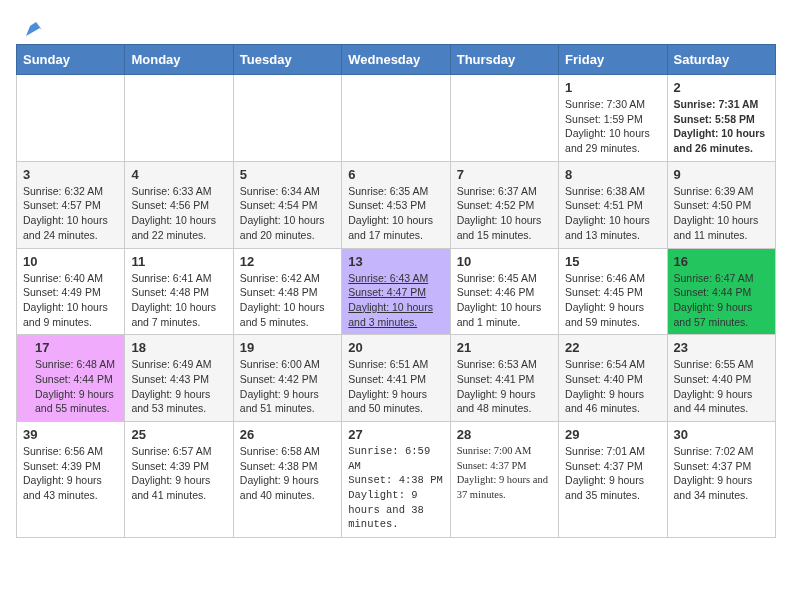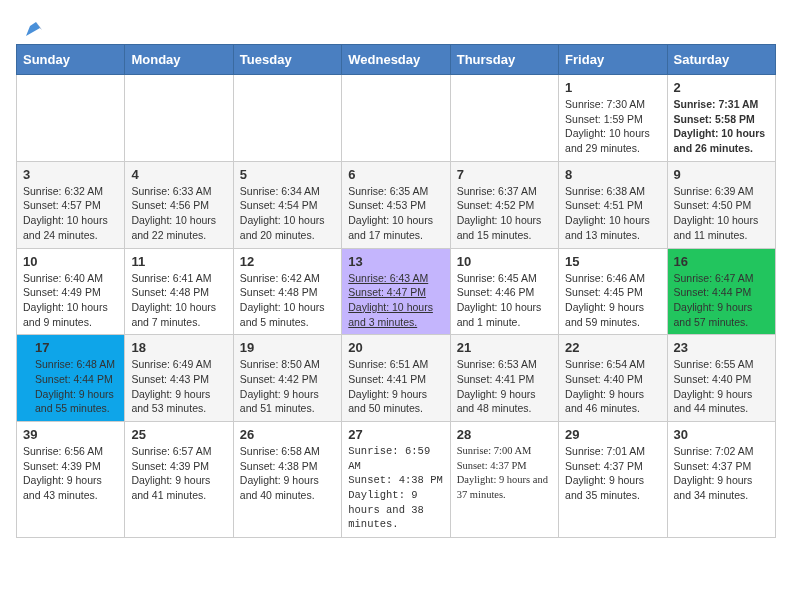--- a/index.html
+++ b/index.html
@@ -235,35 +235,35 @@
 Daylight: 9 hours and 59 minutes.</div>
           </td>
           <td style="background: #22c55e;">
             <span class="day-number">16</span>
             <div class="day-info" style="white-space: pre-line;">Sunrise: 6:47 AM
 Sunset: 4:44 PM
 Daylight: 9 hours and 57 minutes.</div>
           </td>
         </tr>
         <tr>
-          <td style="background: #0ea5e9; padding-left: 18px;">
+          <td style="background: #f0abfc; padding-left: 18px;">
             <span class="day-number">17</span>
             <div class="day-info" style="white-space: pre-line;">Sunrise: 6:48 AM
 Sunset: 4:44 PM
 Daylight: 9 hours and 55 minutes.</div>
           </td>
           <td style="background: rgb(245, 245, 245);">
             <span class="day-number">18</span>
             <div class="day-info" style="white-space: pre-line;">Sunrise: 6:49 AM
 Sunset: 4:43 PM
 Daylight: 9 hours and 53 minutes.</div>
           </td>
           <td style="background: rgb(245, 245, 245);">
             <span class="day-number">19</span>
-            <div class="day-info" style="white-space: pre-line;">Sunrise: 8:50 AM
+            <div class="day-info" style="white-space: pre-line;">Sunrise: 6:00 AM
 Sunset: 4:42 PM
 Daylight: 9 hours and 51 minutes.</div>
           </td>
           <td style="background: rgb(245, 245, 245);">
             <span class="day-number">20</span>
             <div class="day-info" style="white-space: pre-line;">Sunrise: 6:51 AM
 Sunset: 4:41 PM
 Daylight: 9 hours and 50 minutes.</div>
           </td>
           <td style="background: rgb(245, 245, 245);">

